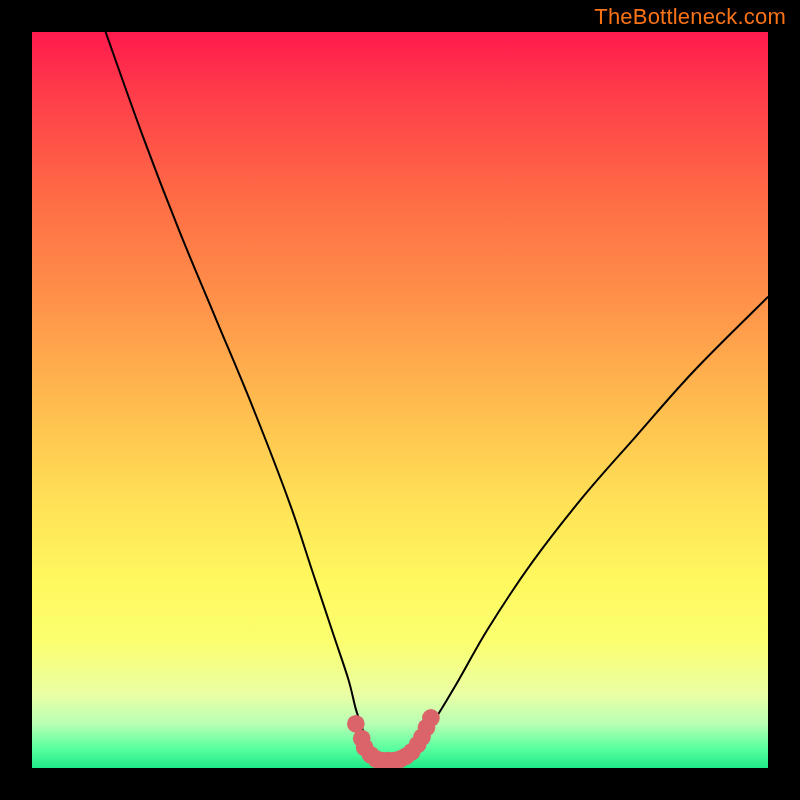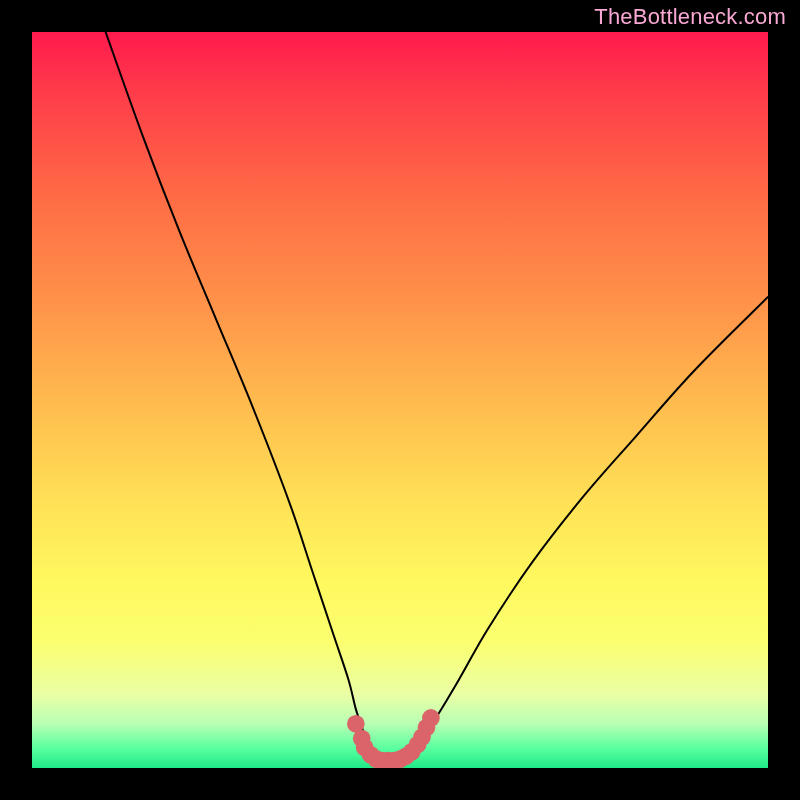--- a/index.html
+++ b/index.html
@@ -47,21 +47,21 @@
   .curve-svg {
     position: absolute;
     inset: 0;
     width: 100%;
     height: 100%;
   }
   .watermark {
     position: absolute;
     top: 4px;
     right: 14px;
-    color: #f9a8d4;
+    color: #f97316;
     font-size: 22px;
     font-weight: 500;
     letter-spacing: 0.2px;
     user-select: none;
   }
 </style>
 </head>
 <body>
 
 <div class="frame">

